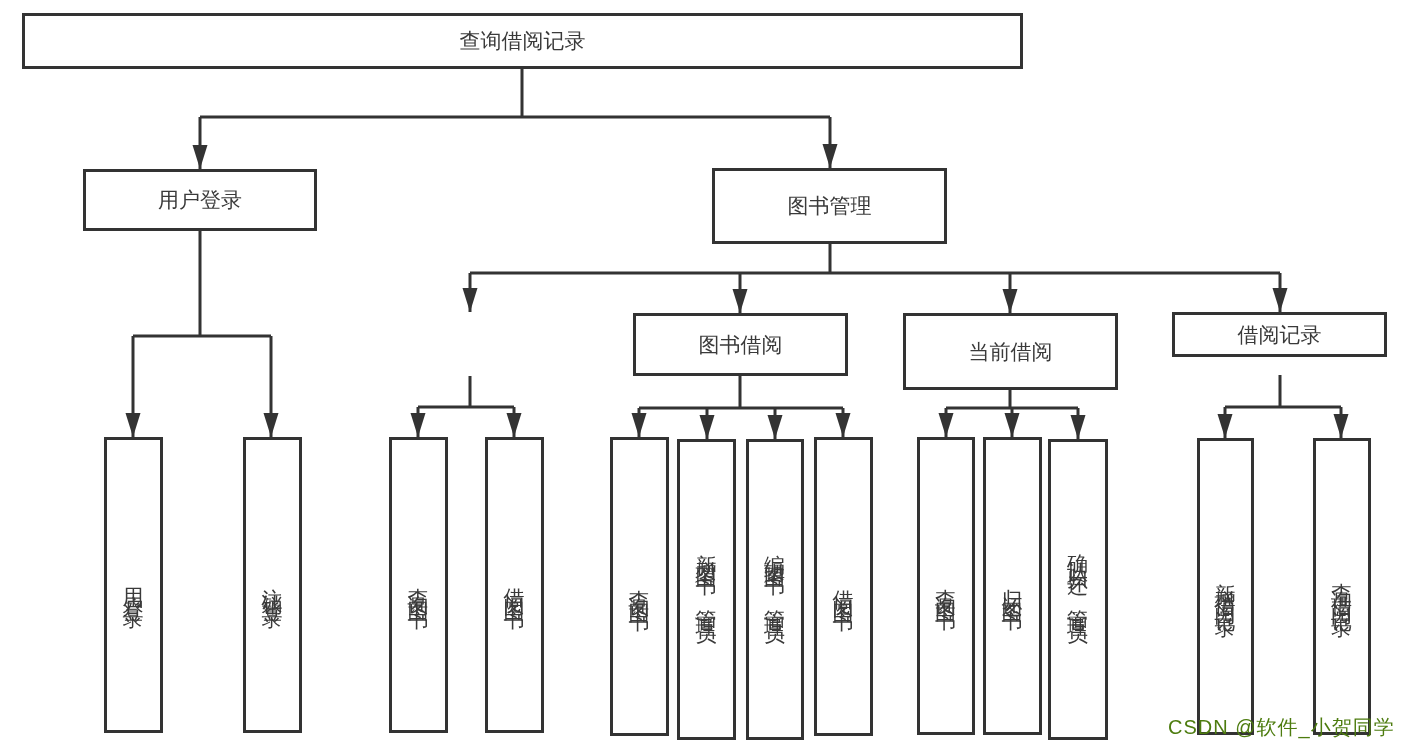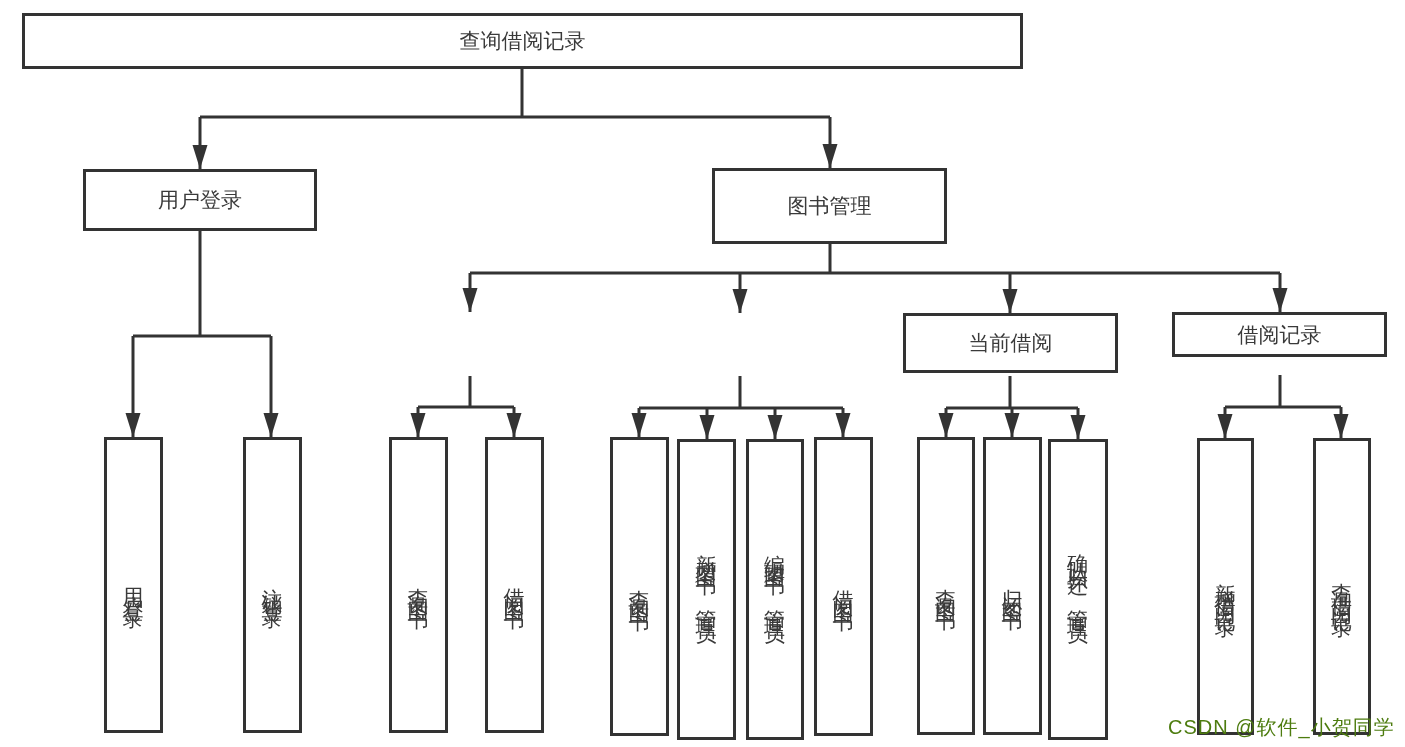--- a/index.html
+++ b/index.html
@@ -87,21 +87,24 @@
     <span class="hlabel">查询借阅记录</span>
   </div>
 
   <div class="box" style="left:83px;top:169px;width:234px;height:62px">
     <span class="hlabel">用户登录</span>
   </div>
   <div class="box" style="left:712px;top:168px;width:235px;height:76px">
     <span class="hlabel">图书管理</span>
   </div>
 
-  <div class="box" style="left:903px;top:313px;width:215px;height:60px">
+  <div class="box" style="left:633px;top:313px;width:215px;height:63px">
+    <span class="hlabel">图书借阅</span>
+  </div>
+  <div class="box" style="left:903px;top:313px;width:215px;height:77px">
     <span class="hlabel">当前借阅</span>
   </div>
   <div class="box" style="left:1172px;top:312px;width:215px;height:45px">
     <span class="hlabel">借阅记录</span>
   </div>
 
   <div class="box" style="left:104px;top:437px;width:59px;height:296px">
     <span class="vtext">用户登录</span>
   </div>
   <div class="box" style="left:243px;top:437px;width:59px;height:296px">

